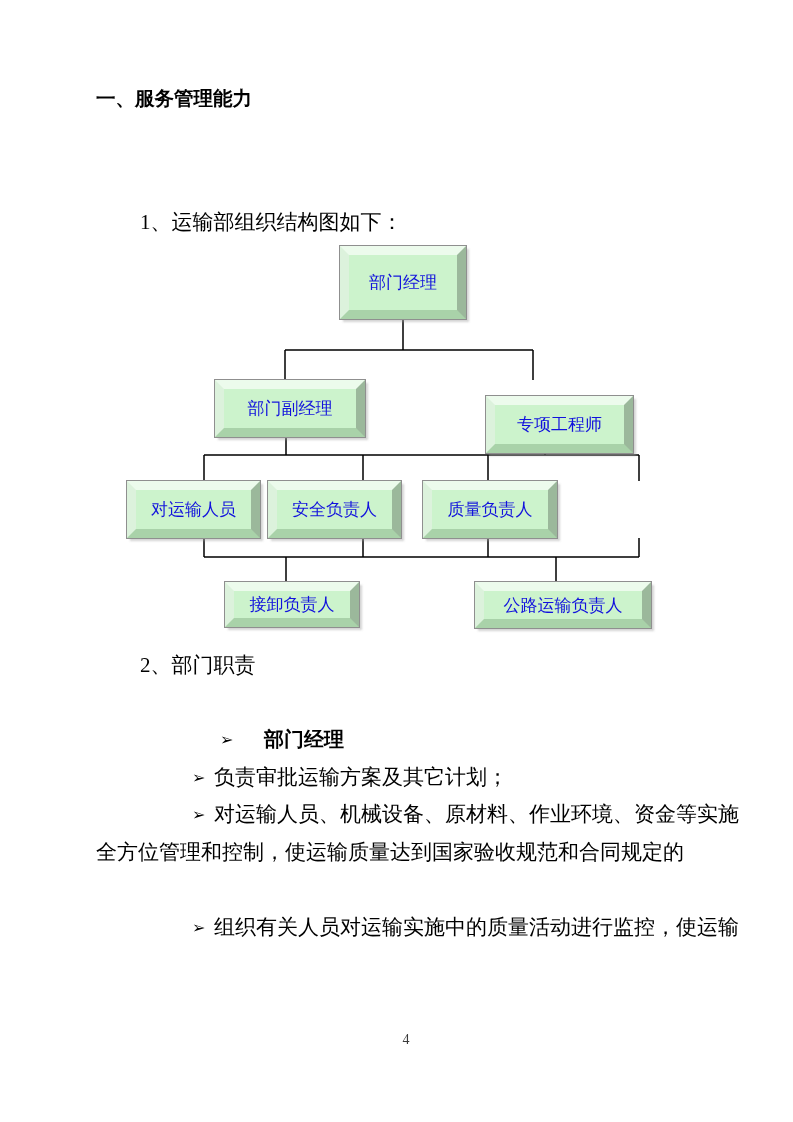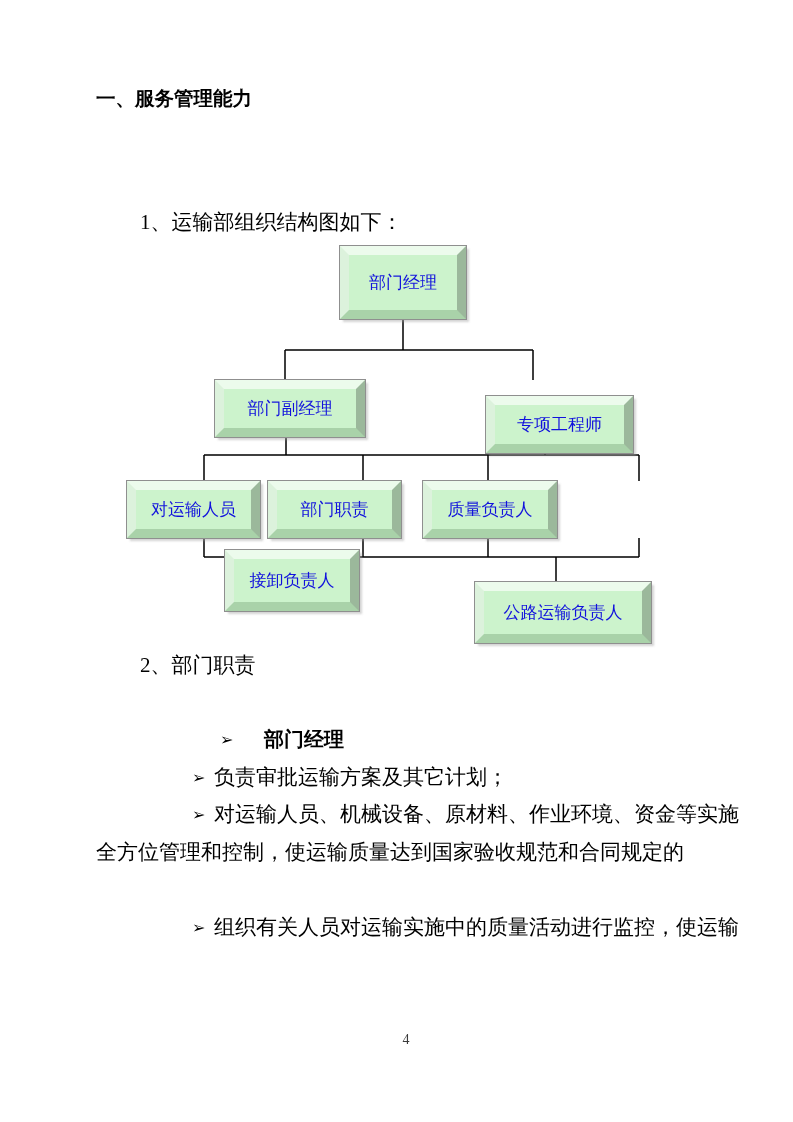--- a/index.html
+++ b/index.html
@@ -73,24 +73,24 @@
              M286 437 V455 M545 437 V455 M204 455 H639
              M204 455 V481 M363 455 V481 M488 455 V481 M639 455 V481
              M204 538 V557 M363 538 V557 M488 538 V557 M639 538 V557
              M204 557 H639 M286 557 V582 M556 557 V582" fill="none" stroke="#000000" stroke-width="1.5"></path>
   </svg>
 
   <div class="obox" style="left:340px;top:246px;width:126px;height:73px">部门经理</div>
   <div class="obox" style="left:215px;top:380px;width:150px;height:57px">部门副经理</div>
   <div class="obox" style="left:486px;top:396px;width:147px;height:57px">专项工程师</div>
   <div class="obox" style="left:127px;top:481px;width:133px;height:57px">对运输人员</div>
-  <div class="obox" style="left:268px;top:481px;width:133px;height:57px">部门职责</div>
+  <div class="obox" style="left:268px;top:481px;width:133px;height:57px">安全负责人</div>
   <div class="obox" style="left:423px;top:481px;width:134px;height:57px">质量负责人</div>
-  <div class="obox" style="left:225px;top:550px;width:134px;height:61px">接卸负责人</div>
-  <div class="obox" style="left:475px;top:582px;width:176px;height:61px">公路运输负责人</div>
+  <div class="obox" style="left:225px;top:582px;width:134px;height:45px">接卸负责人</div>
+  <div class="obox" style="left:475px;top:582px;width:176px;height:46px">公路运输负责人</div>
 
   <div class="numbered" style="top:651px">2、部门职责</div>
 
   <div class="line role-line" style="top:727px">
     <span class="bullet">➢</span><span class="role">部门经理</span>
   </div>
 
   <div class="line bl" style="top:765px">
     <span class="bullet">➢</span><span>负责审批运输方案及其它计划；</span>
   </div>

